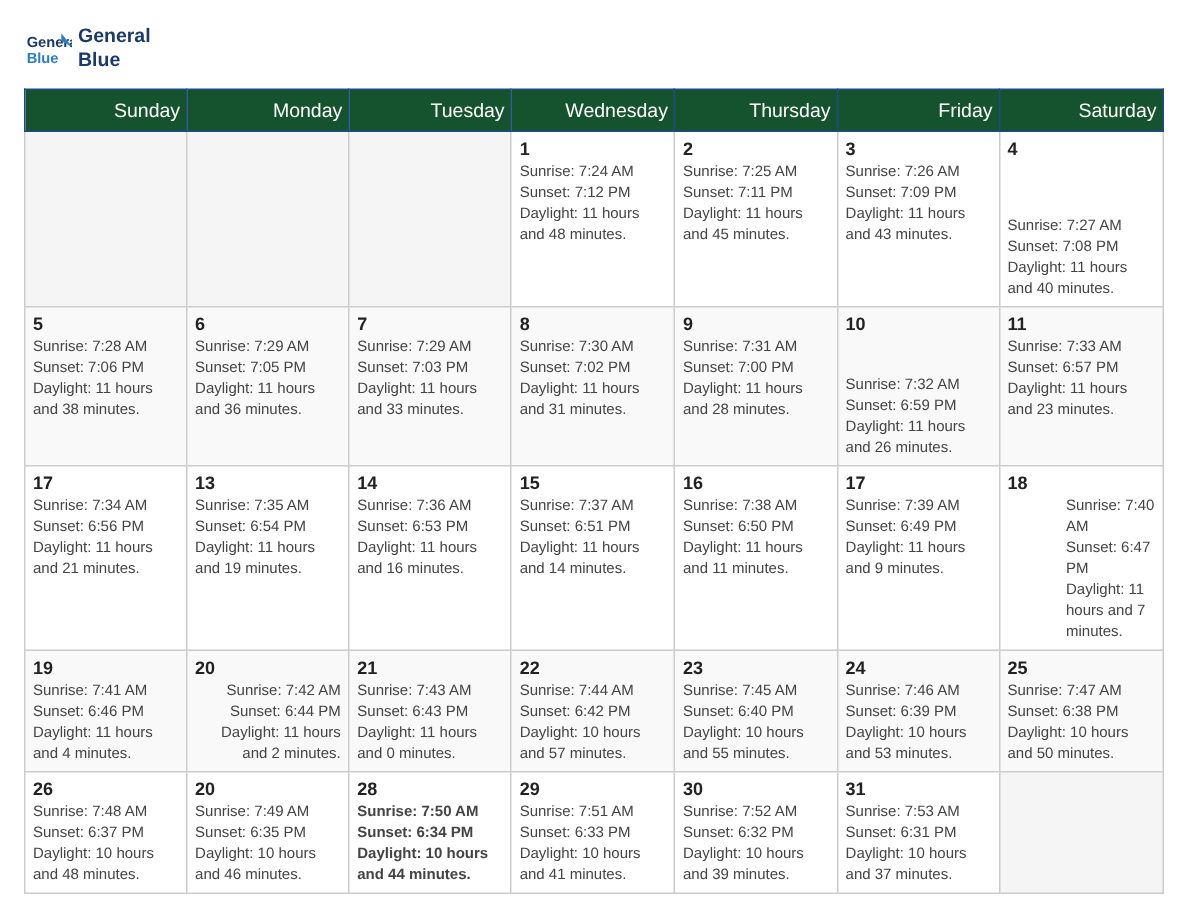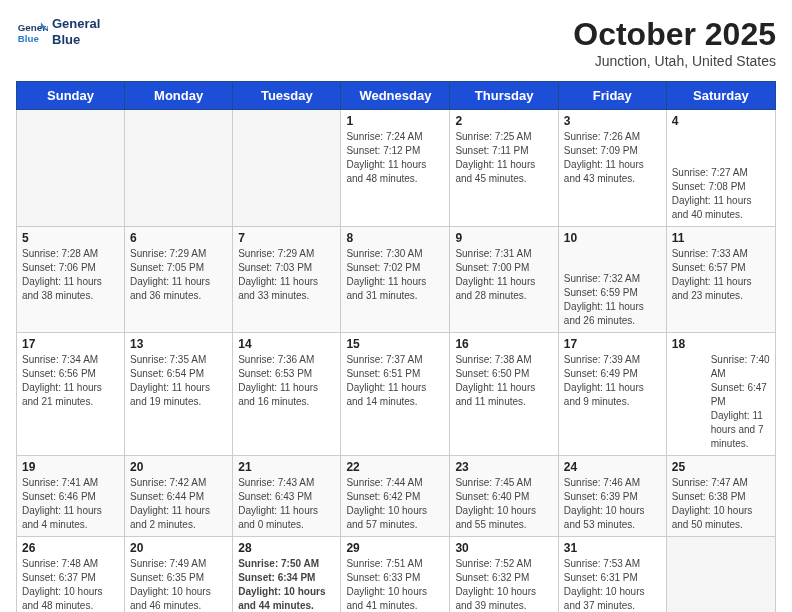--- a/index.html
+++ b/index.html
@@ -42,26 +42,26 @@
     .location {
       font-size: 14px;
       color: #444;
     }
     .calendar {
       width: 100%;
       border-collapse: collapse;
       border: 1px solid #ccc;
     }
     .calendar th {
-      background: #1d4ed8;
+      background: #14532d;
       color: #fff;
       font-size: 13px;
-      font-weight: bold;
+      font-weight: normal;
       padding: 6px 4px;
-      text-align: center;
+      text-align: right;
       border: 1px solid #1e4a8a;
     }
     .calendar td {
       vertical-align: top;
       border: 1px solid #ccc;
       padding: 4px 5px;
       font-size: 10.5px;
       color: #333;
       width: 110px;
       min-height: 80px;
@@ -97,24 +97,20 @@
     <svg class="logo-icon" viewBox="0 0 36 30" xmlns="http://www.w3.org/2000/svg">
       <text x="2" y="14" font-size="11" font-weight="bold" fill="#1a3a6b">General</text>
       <text x="2" y="26" font-size="11" font-weight="bold" fill="#2a7dc9">Blue</text>
       <polygon points="28,4 36,14 28,10" fill="#2a7dc9"></polygon>
     </svg>
     <div class="logo-text">
       <div>General</div>
       <div>Blue</div>
     </div>
   </div>
-  <div class="title-block">
-    <div class="month-title">October 2025</div>
-    <div class="location">Junction, Utah, United States</div>
-  </div>
 </div>
 
 <table class="calendar">
   <thead>
     <tr>
     <th>Sunday</th>
         <th>Monday</th>
         <th>Tuesday</th>
         <th>Wednesday</th>
         <th>Thursday</th>
@@ -242,21 +238,21 @@
       </tr>
       <tr>
         <td>
           <span class="day-num">19</span>
           <div class="day-info" style="white-space: pre-line;">Sunrise: 7:41 AM
 Sunset: 6:46 PM
 Daylight: 11 hours and 4 minutes.</div>
         </td>
         <td>
           <span class="day-num">20</span>
-          <div class="day-info" style="white-space: pre-line;">Sunrise: 7:42 AM
+          <div class="day-info" style="white-space: pre-line; text-align: right;">Sunrise: 7:42 AM
 Sunset: 6:44 PM
 Daylight: 11 hours and 2 minutes.</div>
         </td>
         <td>
           <span class="day-num">21</span>
           <div class="day-info" style="white-space: pre-line;">Sunrise: 7:43 AM
 Sunset: 6:43 PM
 Daylight: 11 hours and 0 minutes.</div>
         </td>
         <td>

